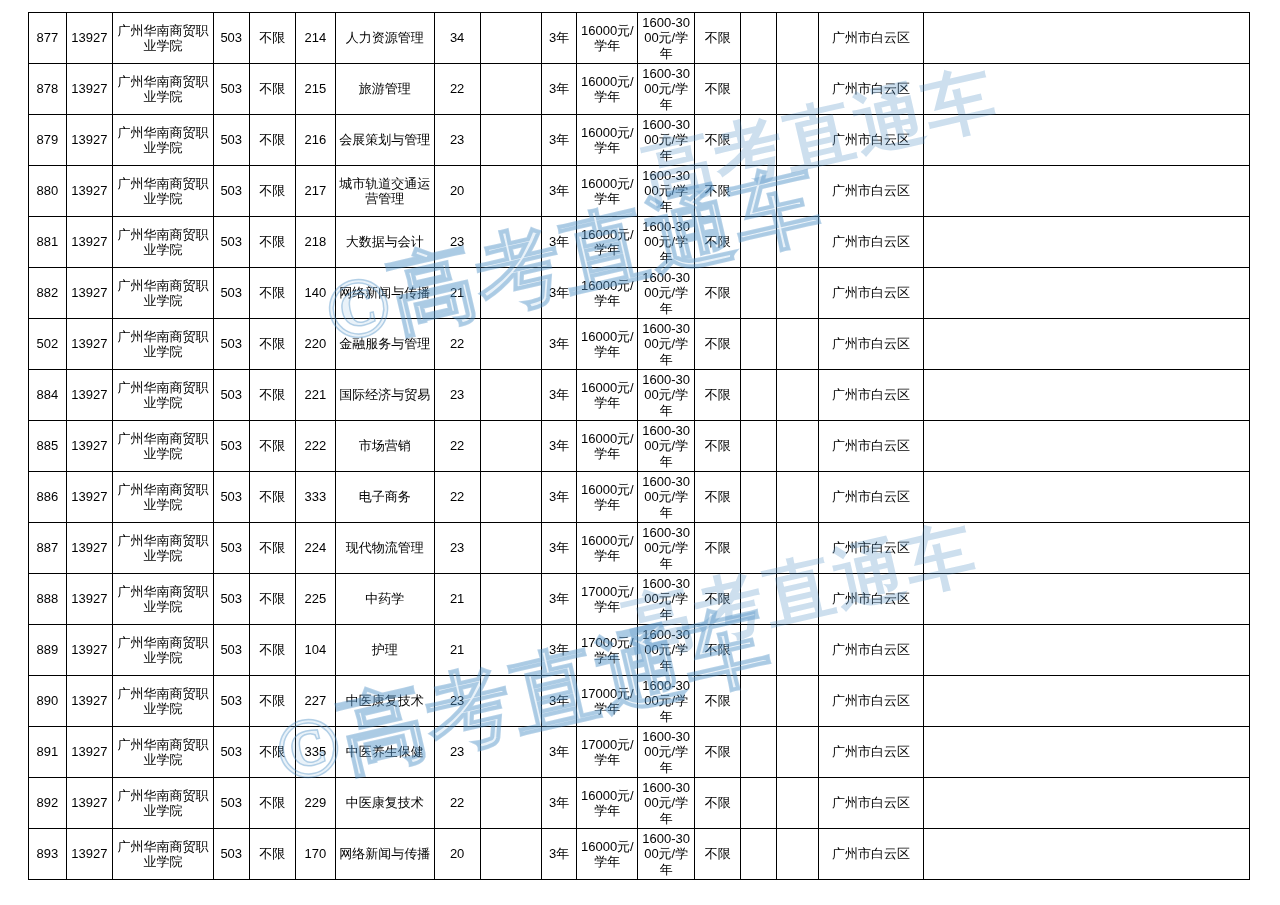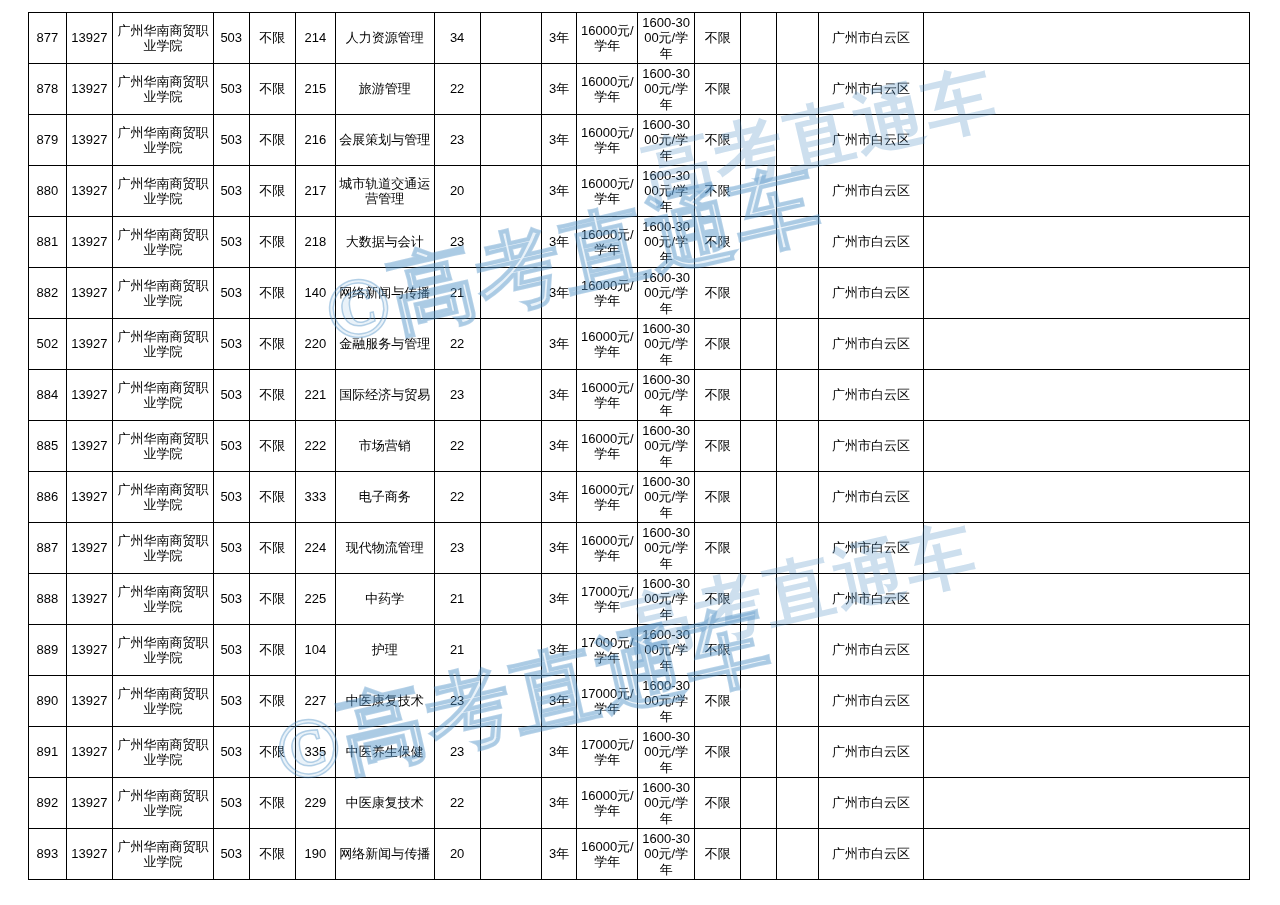--- a/index.html
+++ b/index.html
@@ -413,21 +413,21 @@
           <td class="blank"></td>
           <td class="place">广州市白云区</td>
           <td class="remark"></td>
         </tr>
         <tr>
           <td class="no">893</td>
           <td class="code">13927</td>
           <td class="school">广州华南商贸职业学院</td>
           <td class="grp">503</td>
           <td class="limit">不限</td>
-          <td class="major">190</td>
+          <td class="major">170</td>
           <td class="name">网络新闻与传播</td>
           <td class="plan">20</td>
           <td class="blank"></td>
           <td class="years">3年</td>
           <td class="tuition">16000元/学年</td>
           <td class="fee">1600-3000元/学年</td>
           <td class="limit2">不限</td>
           <td class="blank"></td>
           <td class="blank"></td>
           <td class="place">广州市白云区</td>

